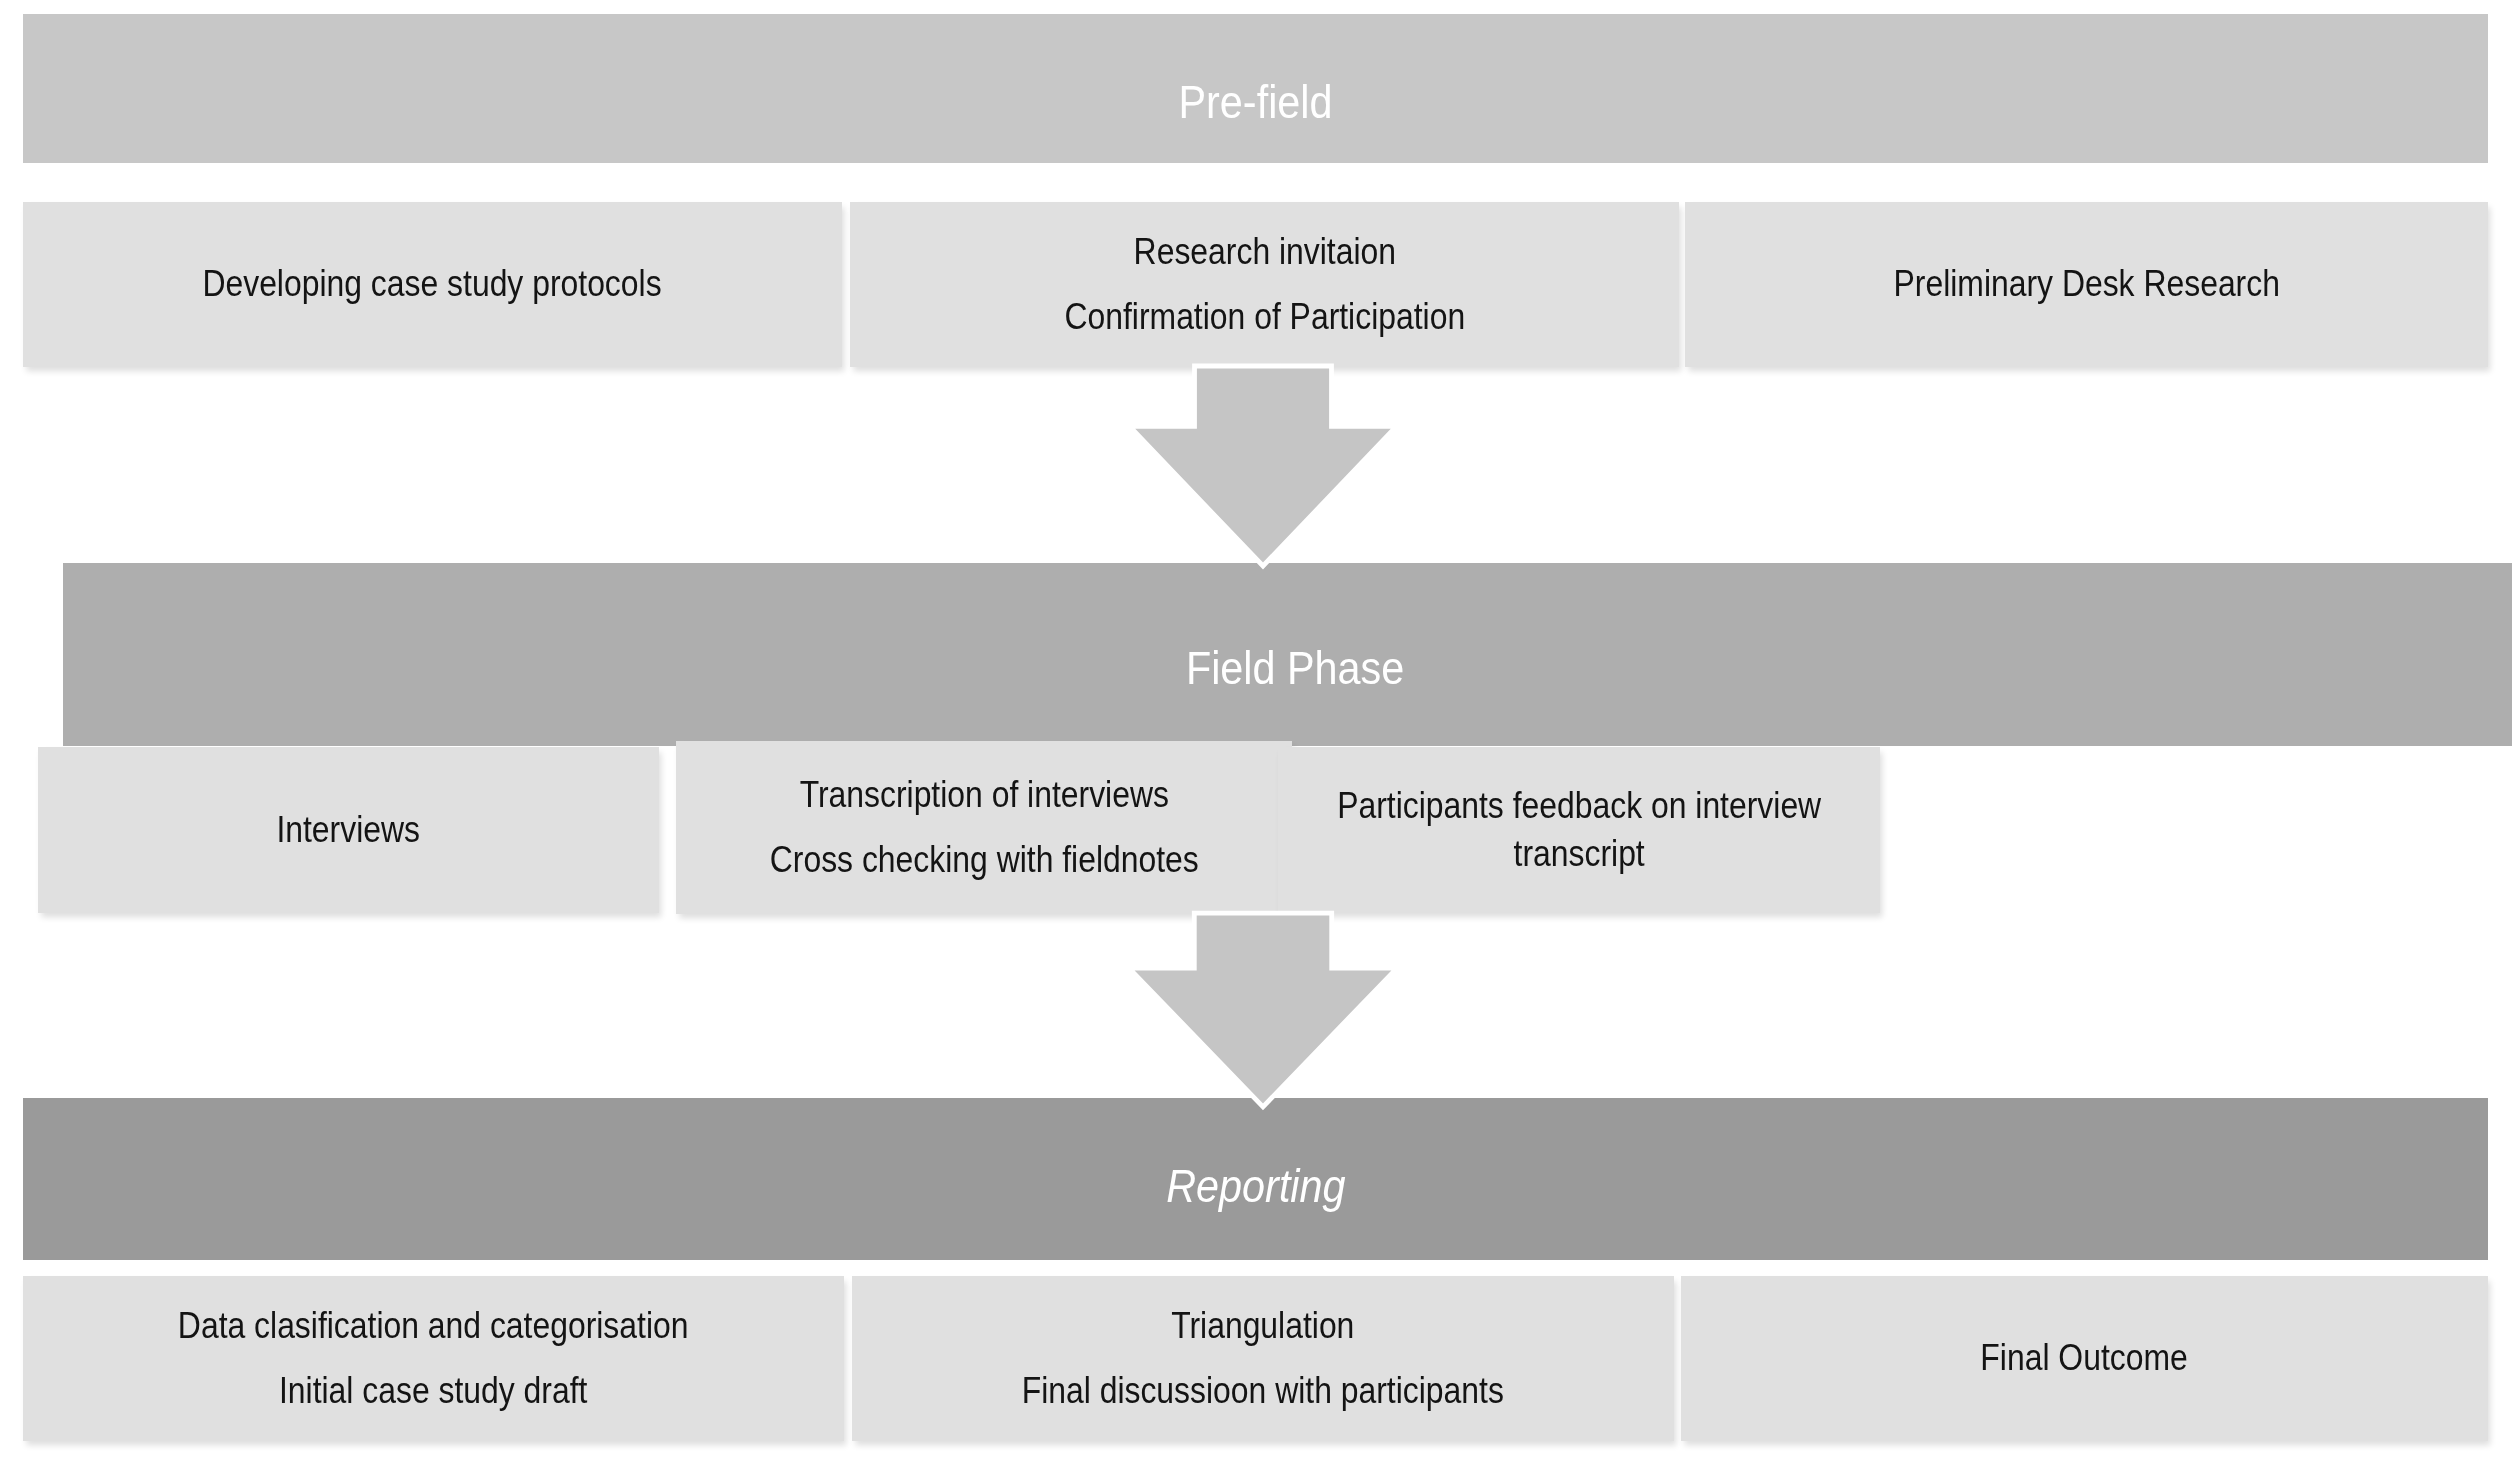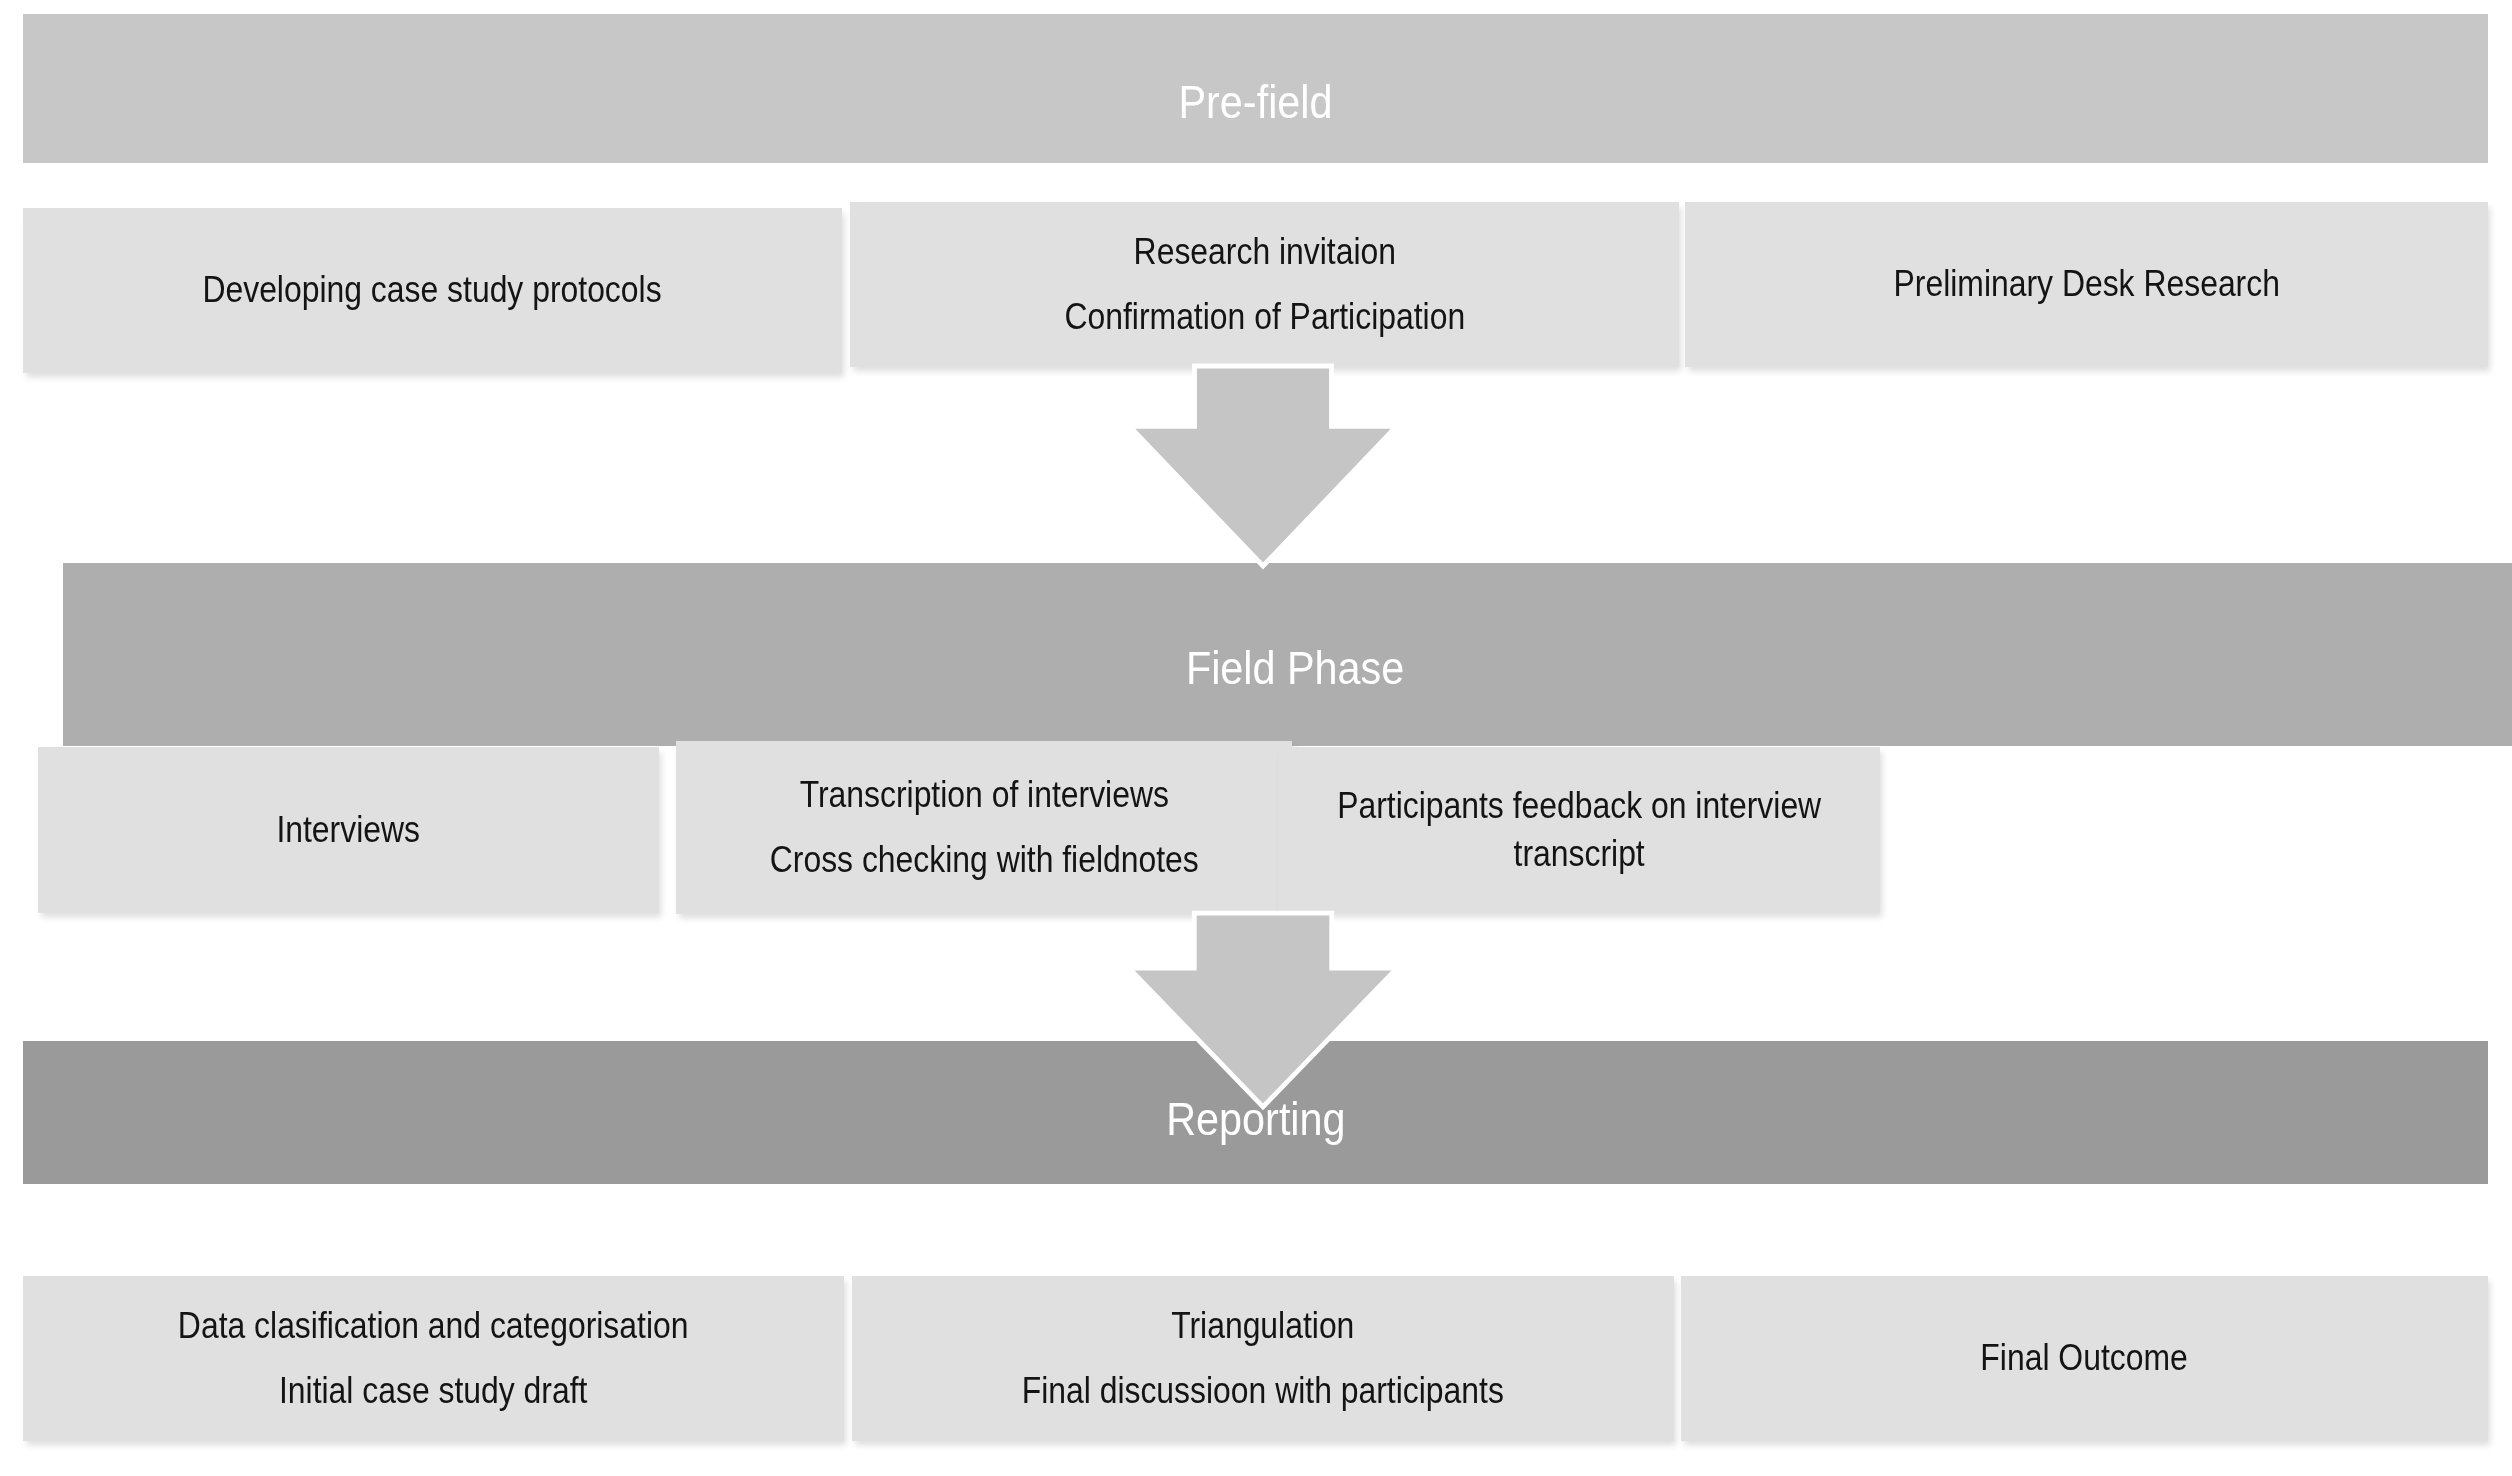--- a/index.html
+++ b/index.html
@@ -15,21 +15,21 @@
     position: absolute;
     left: 23px;
     width: 2465px;
     z-index: 1;
     display: flex;
     align-items: center;
     justify-content: center;
   }
   .band1 { top: 13.7px;   height: 149px; background: #c7c7c7; }
   .band2 { top: 563px;  height: 183px; background: #aeaeae; margin-left: 40px; }
-  .band3 { top: 1041px; height: 143px; background: #9a9a9a; }
+  .band3 { top: 1098px; height: 162px; background: #9a9a9a; font-style: italic; }
   .band-label {
     color: #ffffff;
     font-size: 47px;
     line-height: 1;
     white-space: nowrap;
     padding-top: 26px;
     transform: scaleX(0.88);
     transform-origin: center;
   }
   .band3 .band-label { padding-top: 12.4px; }
@@ -69,21 +69,21 @@
 </style>
 </head>
 <body>
 
 <div class="stage">
 
   <div class="band band1">
     <div class="band-label">Pre-field</div>
   </div>
 
-  <div class="box" style="left:23px; top:208px; width:819px; height:165px">
+  <div class="box" style="left:23px; top:202px; width:819px; height:165px">
     <div class="box-text">
       <div class="box-line">Developing case study protocols</div>
     </div>
   </div>
   <div class="box" style="left:850px; top:202px; width:829px; height:165px">
     <div class="box-text">
       <div class="box-line">Research invitaion</div>
       <div class="box-line">Confirmation of Participation</div>
     </div>
   </div>

